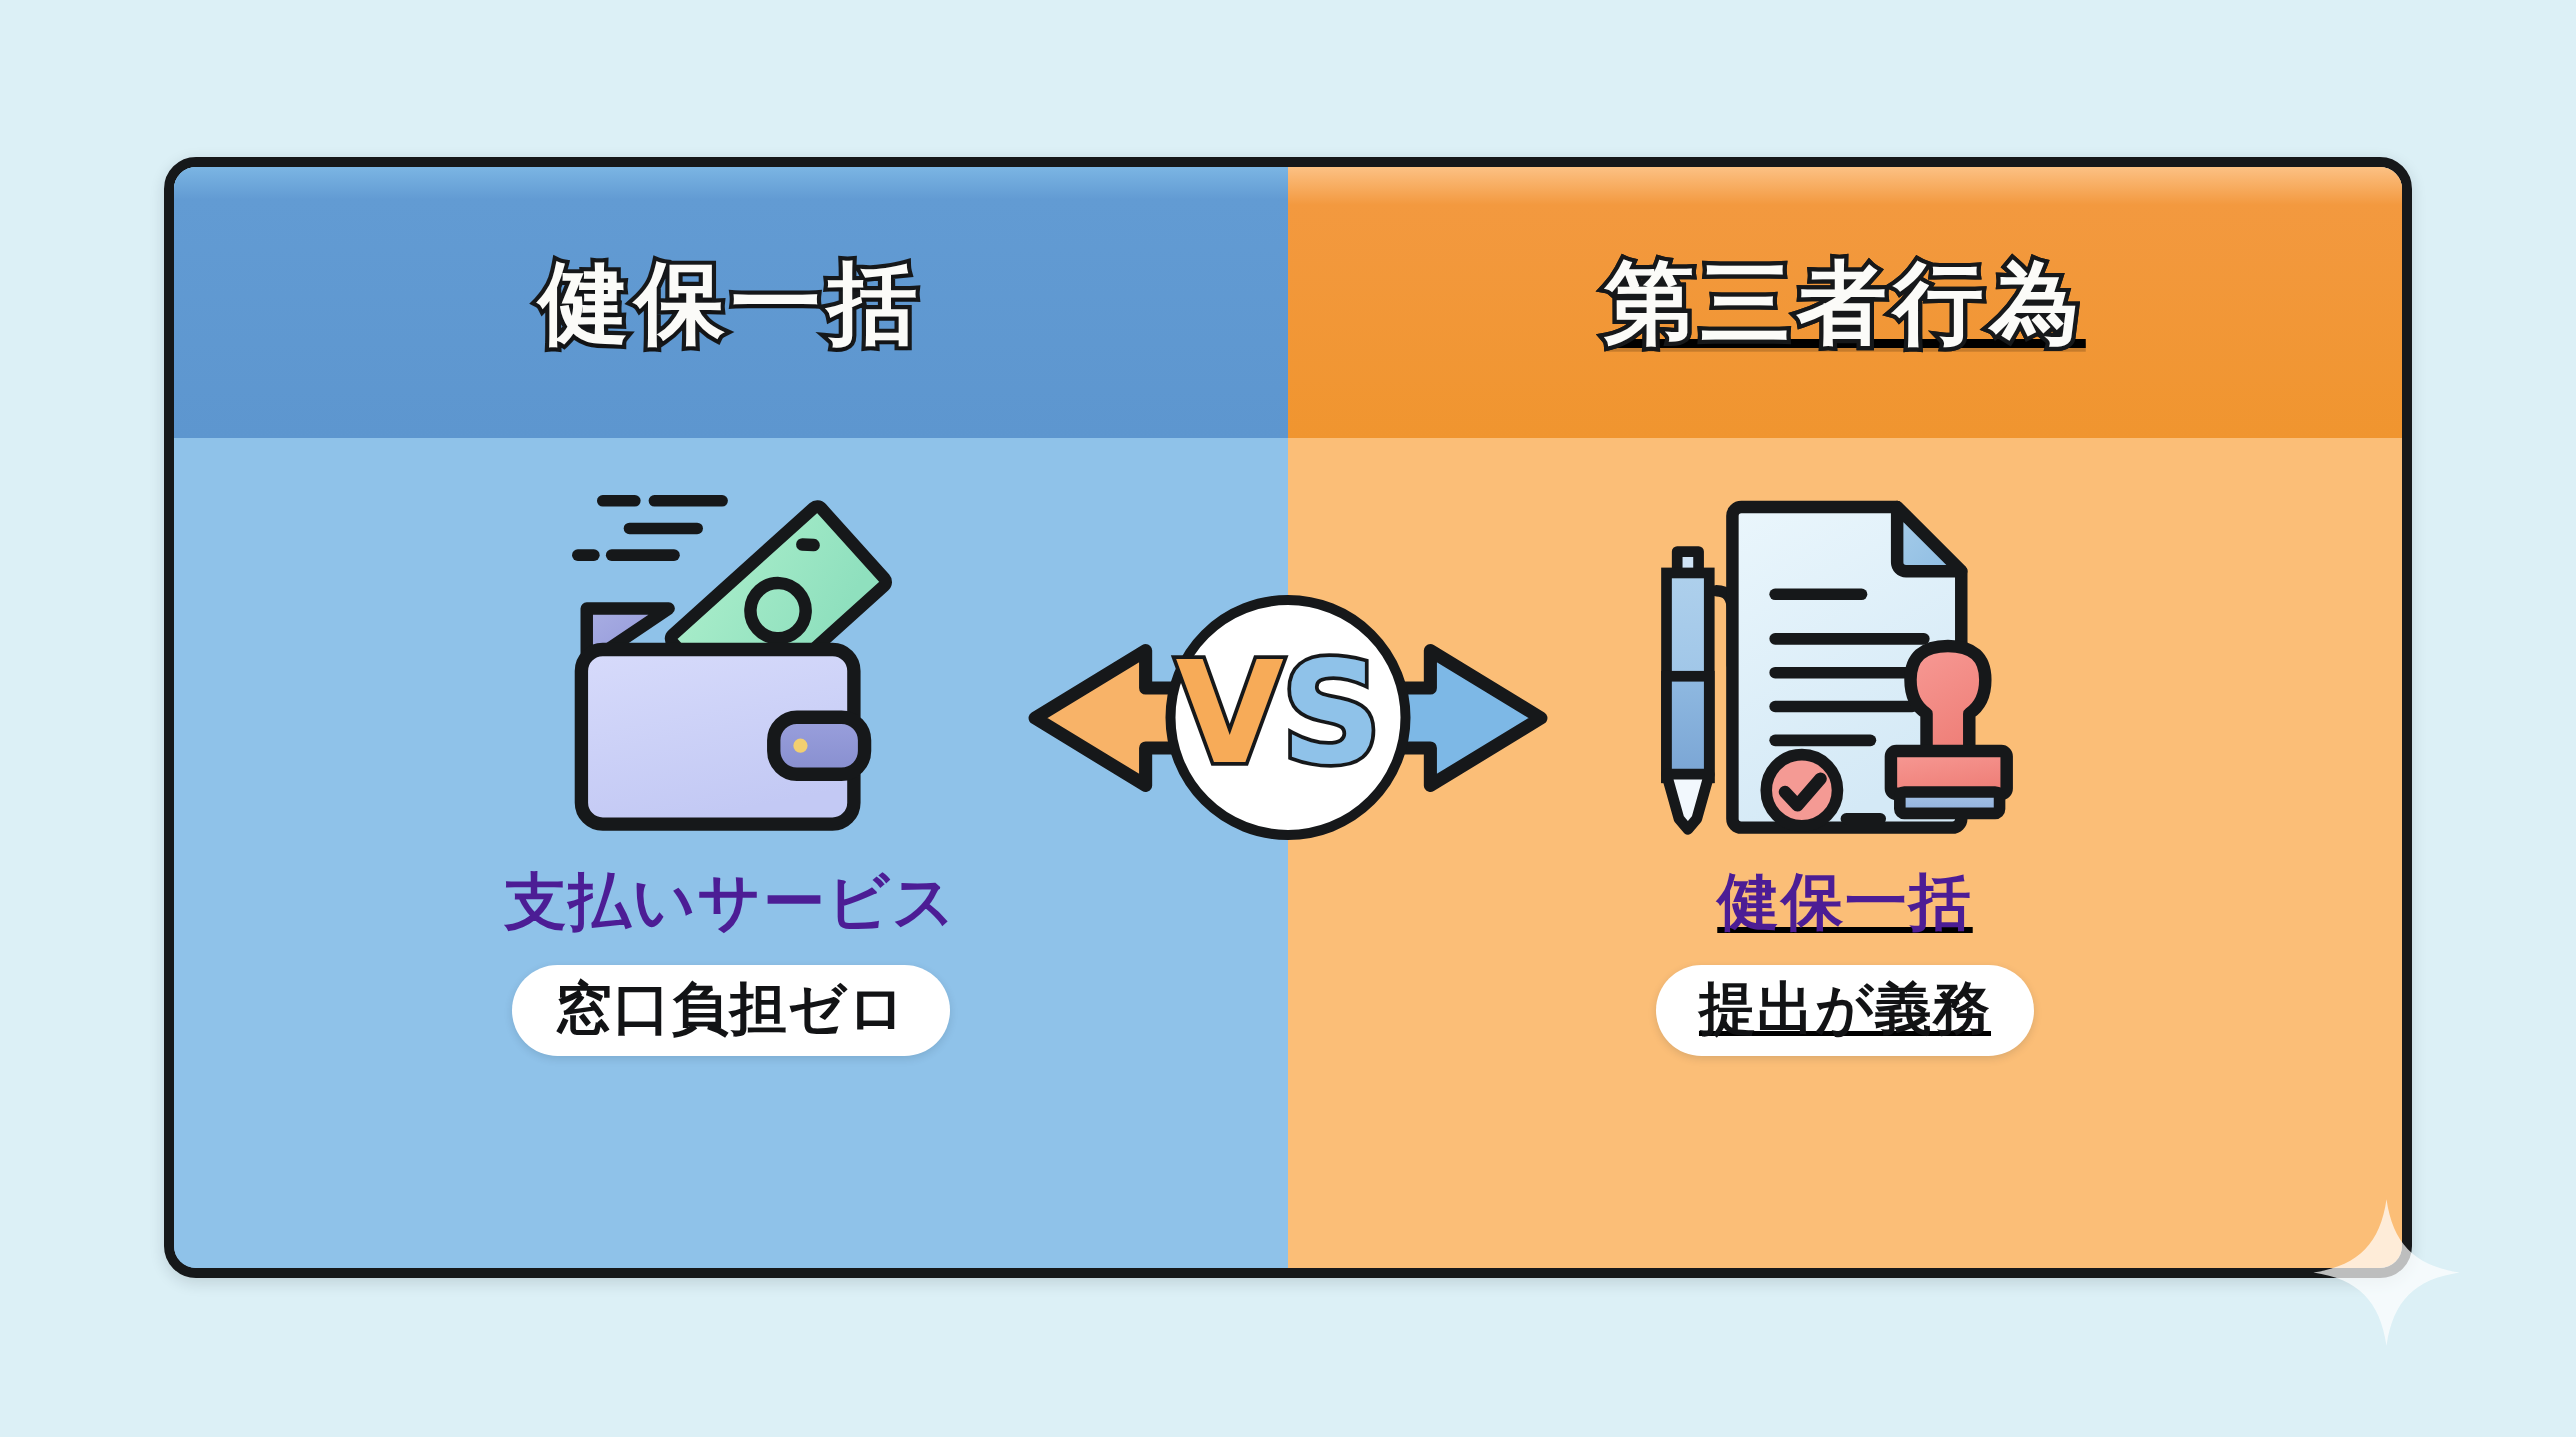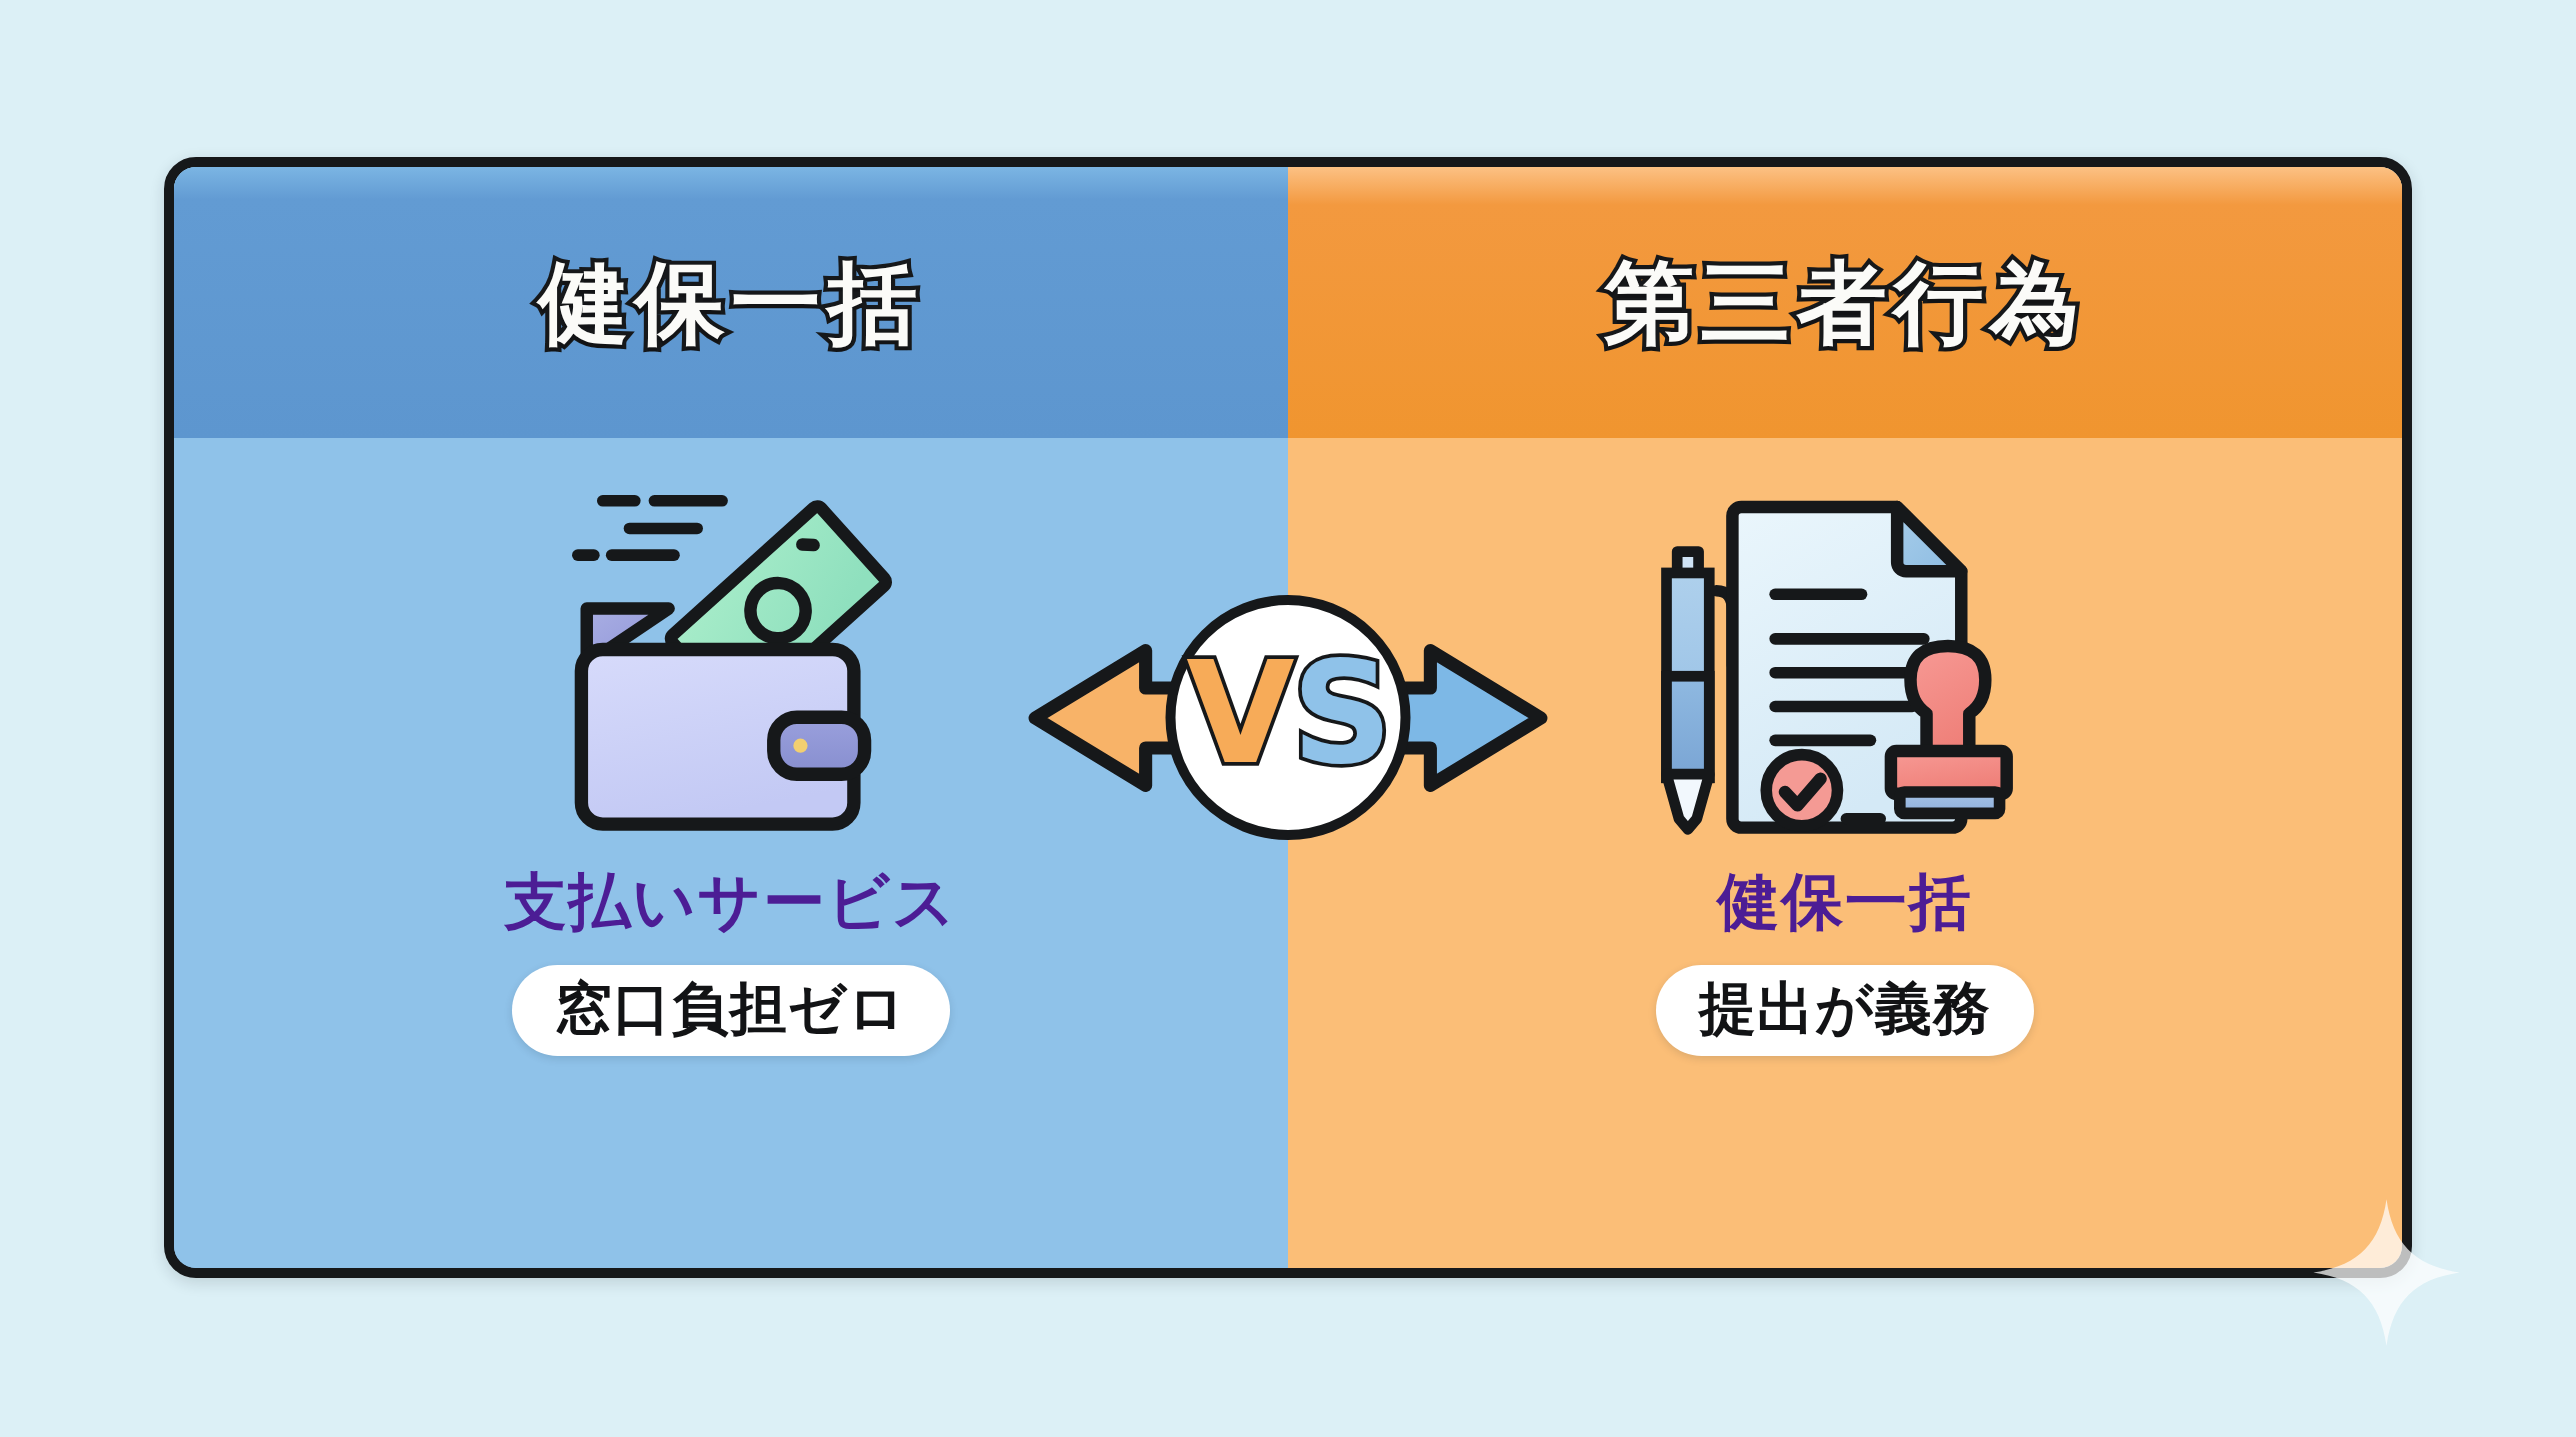--- a/index.html
+++ b/index.html
@@ -32,21 +32,21 @@
   }
 
   .panel{
     position:relative;
     width:50%;
     display:flex;
     flex-direction:column;
     overflow:hidden;
   }
   #panel-left{background:#8fc2e9;}
-  #panel-right{background:#fbbe77;}
+  #panel-right{background:#fbbe77;text-decoration:underline;}
 
   .panel-header{
     width:100%;
     height:271px;
     flex:0 0 271px;
     display:flex;
     align-items:center;
     justify-content:center;
     box-sizing:border-box;
   }
@@ -128,21 +128,20 @@
     position:absolute;
     left:50%;top:50%;
     transform:translate(-50%,-50%);
     width:245px;height:245px;
     border-radius:50%;
     background:#ffffff;
     border:10.3px solid #16181a;
     box-sizing:border-box;
     display:flex;
     align-items:center;
-    justify-content:center;
     z-index:3;
   }
   #vs-text{
     font-size:140px;
     font-weight:800;
     line-height:1;
     letter-spacing:-.02em;
     -webkit-text-stroke:7.5px #16181a;
     paint-order:stroke fill;
     white-space:nowrap;

